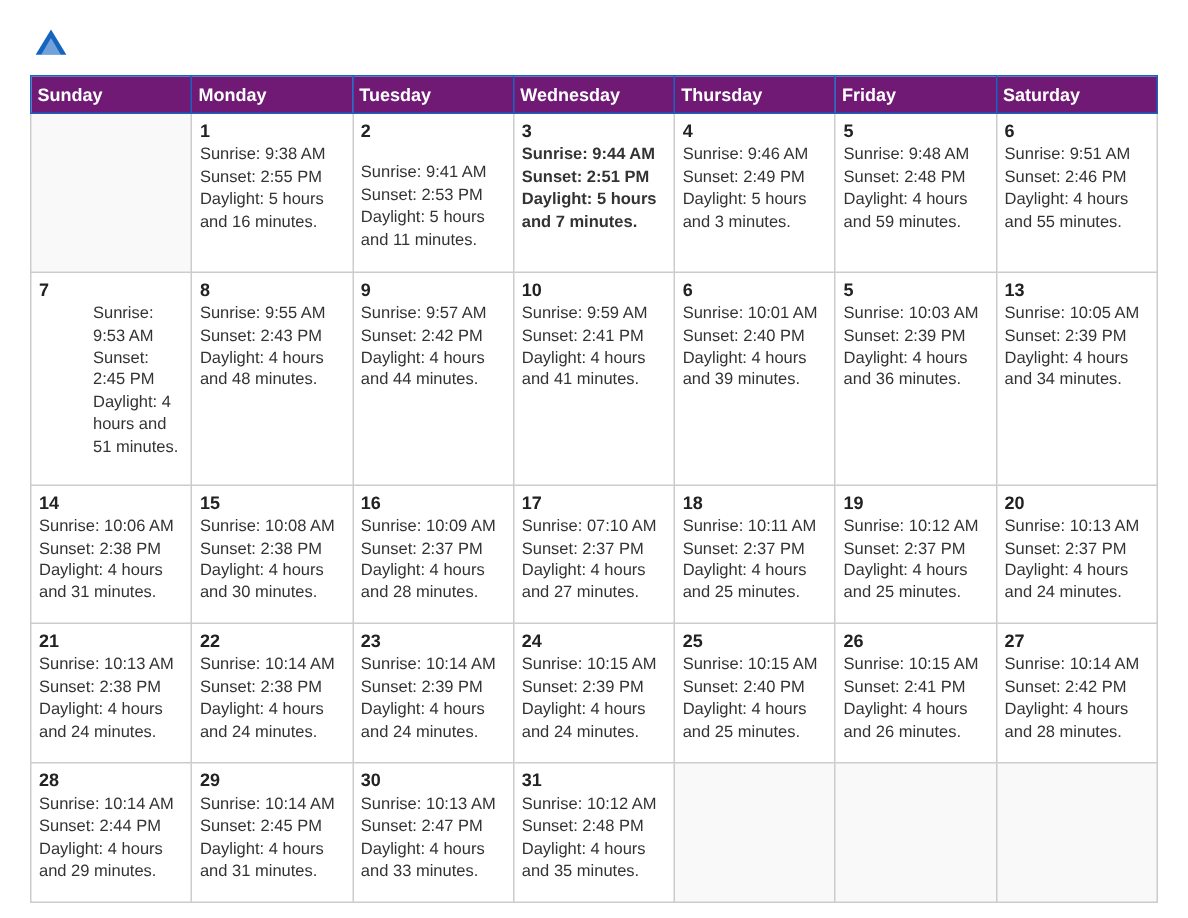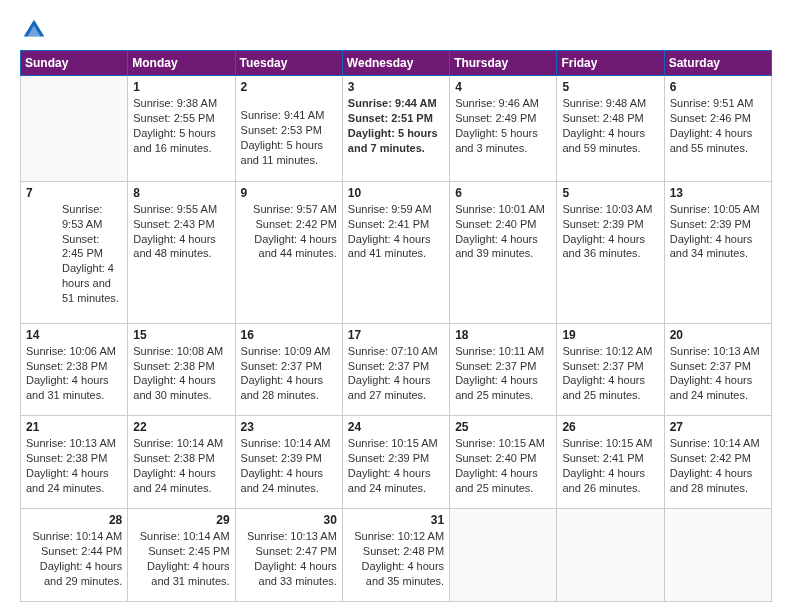--- a/index.html
+++ b/index.html
@@ -81,21 +81,21 @@
       color: #222;
       display: block;
       margin-bottom: 2px;
     }
     .cell-text {
       font-size: 11px;
       line-height: 1.35;
       color: #333;
     }
     .empty { background: #f9f9f9; }
-    tr:last-child td { height: 72px; text-align: right; }
+    tr:last-child td { height: 72px; }
   </style>
 </head>
 <body>
 
 <div class="page">
   <div class="header">
     <div class="logo">
       <svg class="logo-icon" viewBox="0 0 30 30">
         <polygon points="15,4 26,22 4,22" fill="#1565C0"></polygon>
         <polygon points="15,10 22,22 8,22" fill="#fff" opacity="0.4"></polygon>
@@ -171,21 +171,21 @@
 Daylight: 4 hours and 51 minutes.</div>
           </td>
           <td>
             <span class="day-num">8</span>
             <div class="cell-text" style="white-space: pre-line;">Sunrise: 9:55 AM
 Sunset: 2:43 PM
 Daylight: 4 hours and 48 minutes.</div>
           </td>
           <td>
             <span class="day-num">9</span>
-            <div class="cell-text" style="white-space: pre-line; text-align: right;">Sunrise: 9:57 AM
+            <div class="cell-text" style="white-space: pre-line;">Sunrise: 9:57 AM
 Sunset: 2:42 PM
 Daylight: 4 hours and 44 minutes.</div>
           </td>
           <td>
             <span class="day-num">10</span>
             <div class="cell-text" style="white-space: pre-line;">Sunrise: 9:59 AM
 Sunset: 2:41 PM
 Daylight: 4 hours and 41 minutes.</div>
           </td>
           <td>

